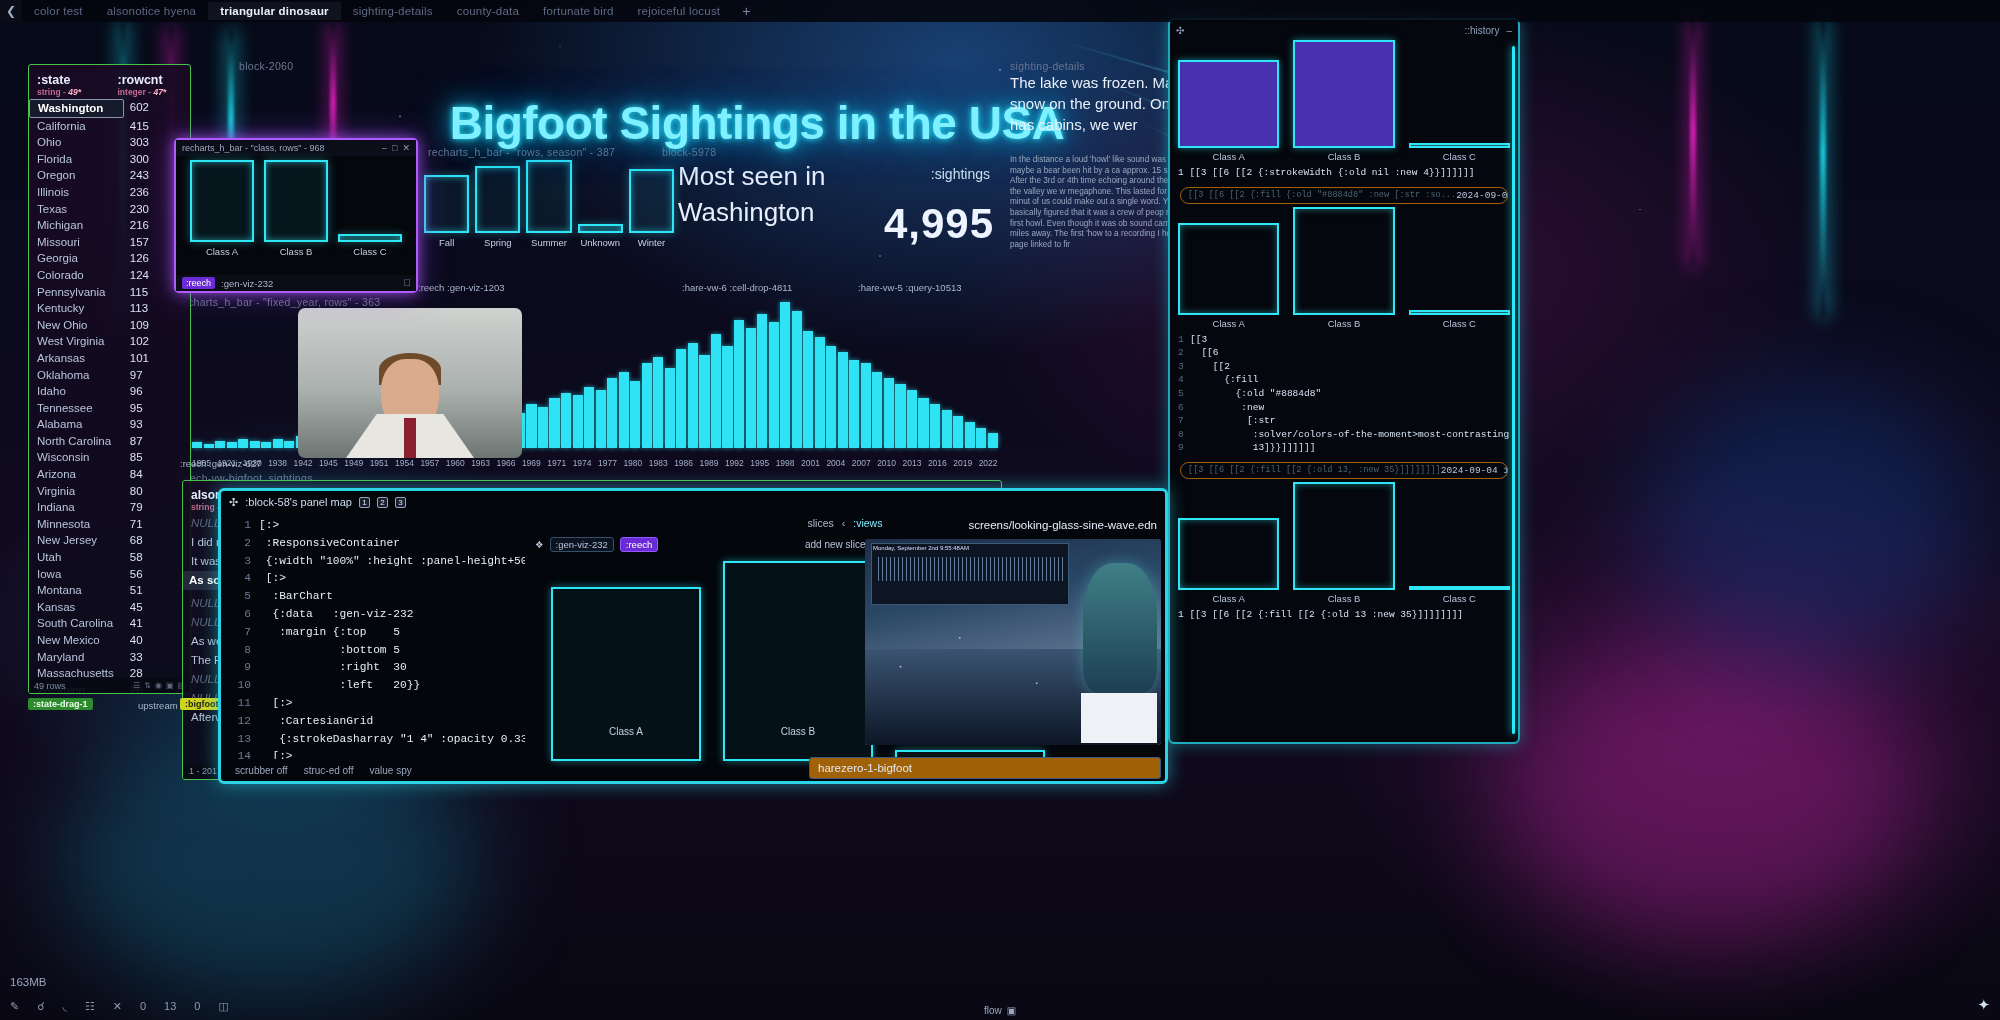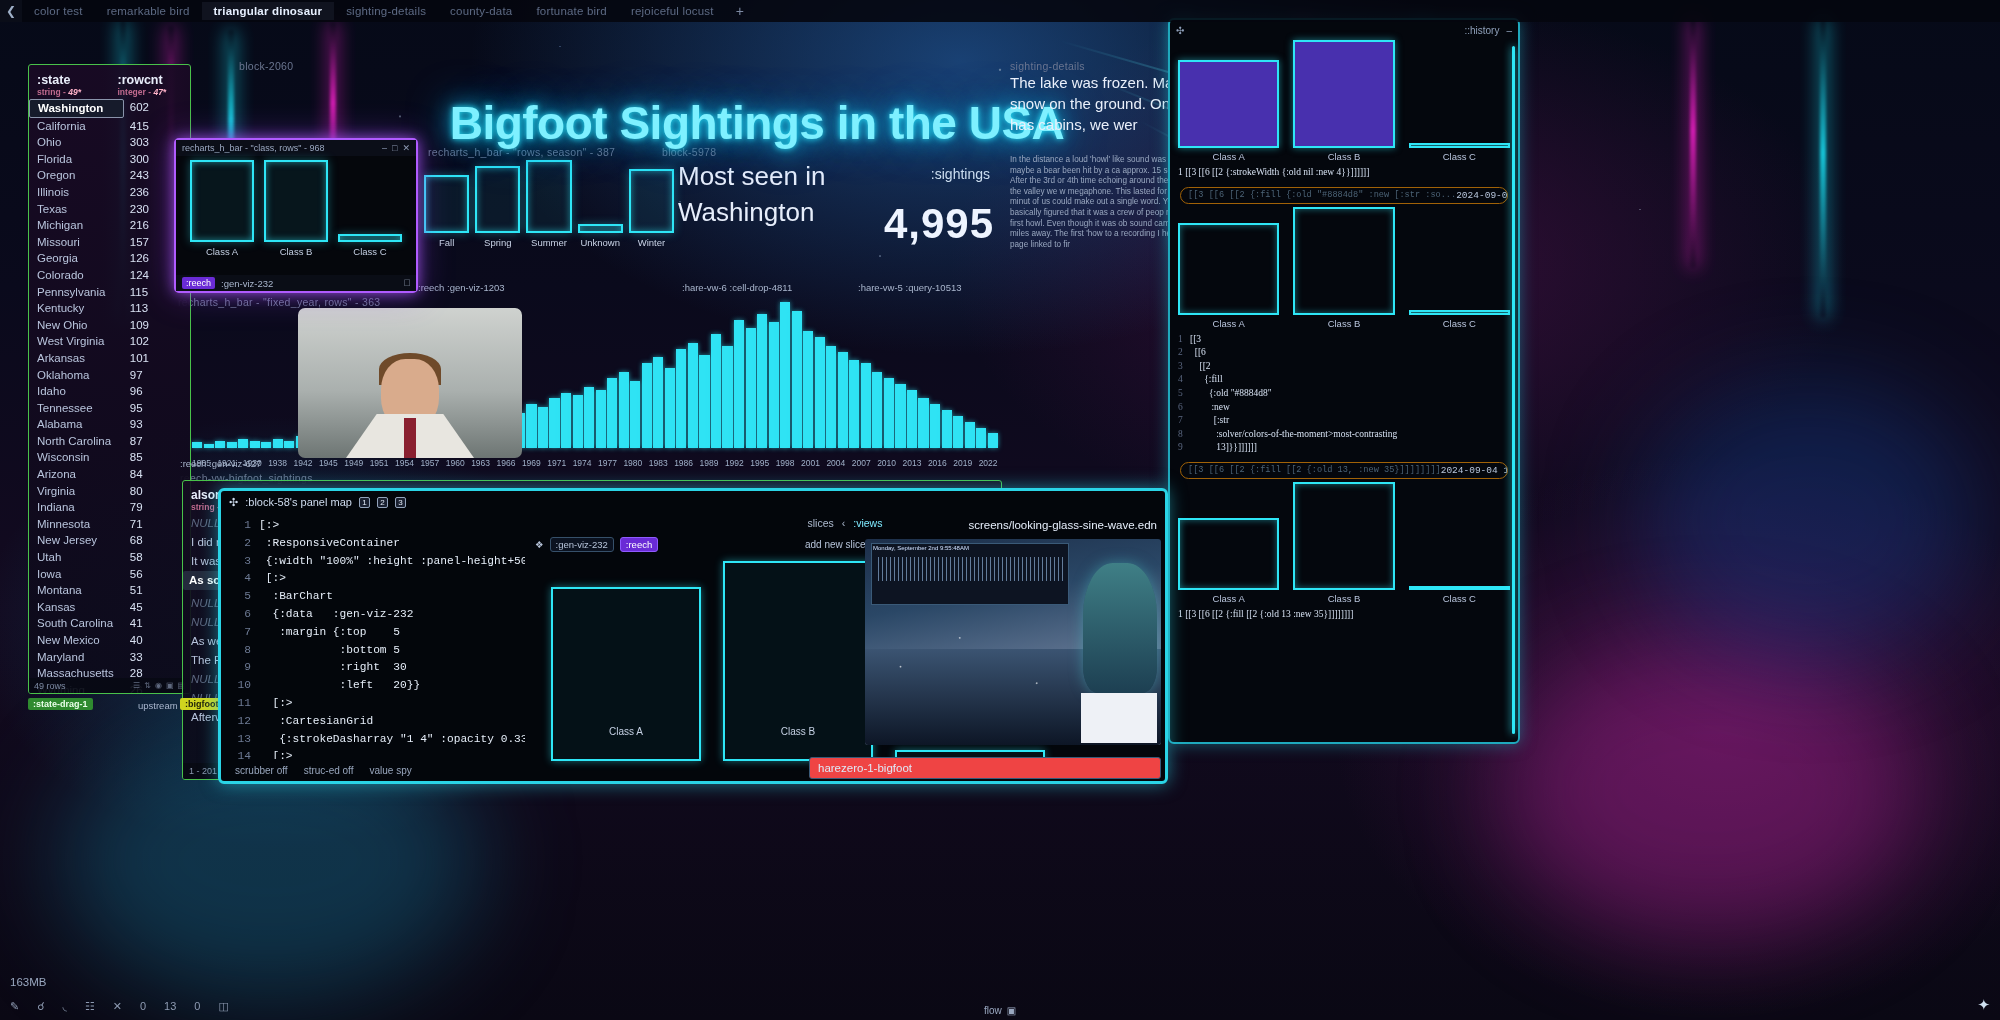--- a/index.html
+++ b/index.html
@@ -158,21 +158,21 @@
     z-index:30; overflow:hidden;
   }
   #history-panel .hp-head { height:20px; display:flex; align-items:center; padding:0 6px; gap:6px; font-size:10px; color:#8fa0ba; }
   #history-panel .hp-head .right { margin-left:auto; display:flex; gap:7px; align-items:center; }
   .hist-bars { display:flex; align-items:flex-end; gap:14px; height:108px; padding:0 8px; }
   .hist-bars .bar-wrap { flex:1; }
   .hist-bar-purple { width:100%; border:2px solid #2ee6f6; background:rgba(92,60,220,.78); box-shadow:0 0 7px rgba(46,230,246,.5); }
   .hist-bar-empty { width:100%; border:2px solid #2ee6f6; background:transparent; box-shadow:0 0 7px rgba(46,230,246,.45) inset; }
   .hist-axis { display:flex; gap:14px; padding:3px 8px 0 8px; }
   .hist-axis div { flex:1; text-align:center; font-size:9.5px; color:#b9c5dd; }
-  .code-block { font-family:Liberation Serif, serif; font-size:9.5px; line-height:13.6px; padding:4px 8px; color:#d7e2f3; white-space:pre; }
+  .code-block { font-family:Liberation Mono, monospace; font-size:9.5px; line-height:13.6px; padding:4px 8px; color:#d7e2f3; white-space:pre; }
   .code-block .ln { color:#5b6780; display:inline-block; width:12px; }
   .ghost-row {
     margin:3px 10px; padding:2px 7px; border:1px solid #a16207; border-radius:10px;
     font-family:"Liberation Mono", monospace; font-size:8.6px; color:#4c6376;
     display:flex; align-items:center; justify-content:space-between; overflow:hidden; white-space:nowrap;
   }
   .ghost-row .ts { color:#b8c6dc; font-size:9.5px; }
   .hp-rail { position:absolute; right:3px; top:26px; bottom:8px; width:3px; background:#2ee6f6; box-shadow:0 0 8px #2ee6f6; border-radius:2px; }
 
   
@@ -228,21 +228,21 @@
     opacity:.8; }
   .ep-thumb .mon { position:absolute; left:6px; top:4px; right:92px; height:62px; background:#0d1422; border:1px solid #3a5a78; }
   .ep-thumb .wave { position:absolute; left:10px; top:18px; right:98px; height:24px;
     background: repeating-linear-gradient(90deg, transparent 0 3px, rgba(170,210,255,.55) 3px 4px); }
   .ep-thumb .city { position:absolute; left:0; right:0; bottom:0; height:96px; background:linear-gradient(0deg,#0d1626,#3b5472); }
   .ep-thumb .creature { position:absolute; right:4px; top:24px; width:74px; height:130px; border-radius:40% 40% 20% 20%; background:linear-gradient(180deg,#3f7f86,#1d3f52); box-shadow:0 0 14px rgba(70,180,190,.5); }
   .ep-thumb .doc { position:absolute; right:4px; bottom:2px; width:76px; height:50px; background:#eef1f6; }
   .ep-foot { position:absolute; left:0; right:0; bottom:0; height:22px; display:flex; align-items:center; gap:16px; padding:0 14px; font-size:10px; color:#98a6bd; }
   .ep-input {
     position:absolute; right:4px; bottom:2px; width:352px; height:22px;
-    background:#ef4444; border:1px solid #3a5a78; border-radius:3px;
+    background:#a16207; border:1px solid #3a5a78; border-radius:3px;
     display:flex; align-items:center; padding:0 8px; font-size:11.5px; color:#dfe8f6;
   }
 
   
   .tag { position:absolute; font-size:9.5px; color:#a9b6cd; z-index:22; }
   .tag-green { background:#2f8a2f; color:#eaffea; padding:1px 5px; border-radius:2px; font-weight:700; font-size:9px; }
   .tag-yellow { background:#cfd41f; color:#22240a; padding:1px 5px; border-radius:2px; font-weight:700; font-size:9px; }
 
   
   #statusbar {
@@ -275,21 +275,21 @@
   <div class="neon-line" style="left:1100px;top:80px;width:380px;transform:rotate(22deg);"></div>
   <div class="neon-line" style="left:1140px;top:120px;width:330px;transform:rotate(28deg);"></div>
   <div class="blob" style="left:1500px;top:640px;width:420px;height:300px;background:rgba(150,30,130,.45);"></div>
   <div class="blob" style="left:60px;top:720px;width:420px;height:280px;background:rgba(20,110,140,.42);"></div>
   <div class="blob" style="left:1640px;top:380px;width:340px;height:280px;background:rgba(20,60,140,.4);"></div>
 
   <div class="tabbar">
     <div class="tab-back">❮</div>
     <div id="tabs-host" style="display:flex;align-items:center;">
         <div class="tab">color test</div>
-        <div class="tab">remarkable bird</div>
+        <div class="tab">alsonotice hyena</div>
         <div class="tab active">triangular dinosaur</div>
         <div class="tab">sighting-details</div>
         <div class="tab">county-data</div>
         <div class="tab">fortunate bird</div>
         <div class="tab">rejoiceful locust</div>
       </div>
     <div class="tab-plus">+</div>
   </div>
 
   <div id="main-title">Bigfoot Sightings in the USA</div>

